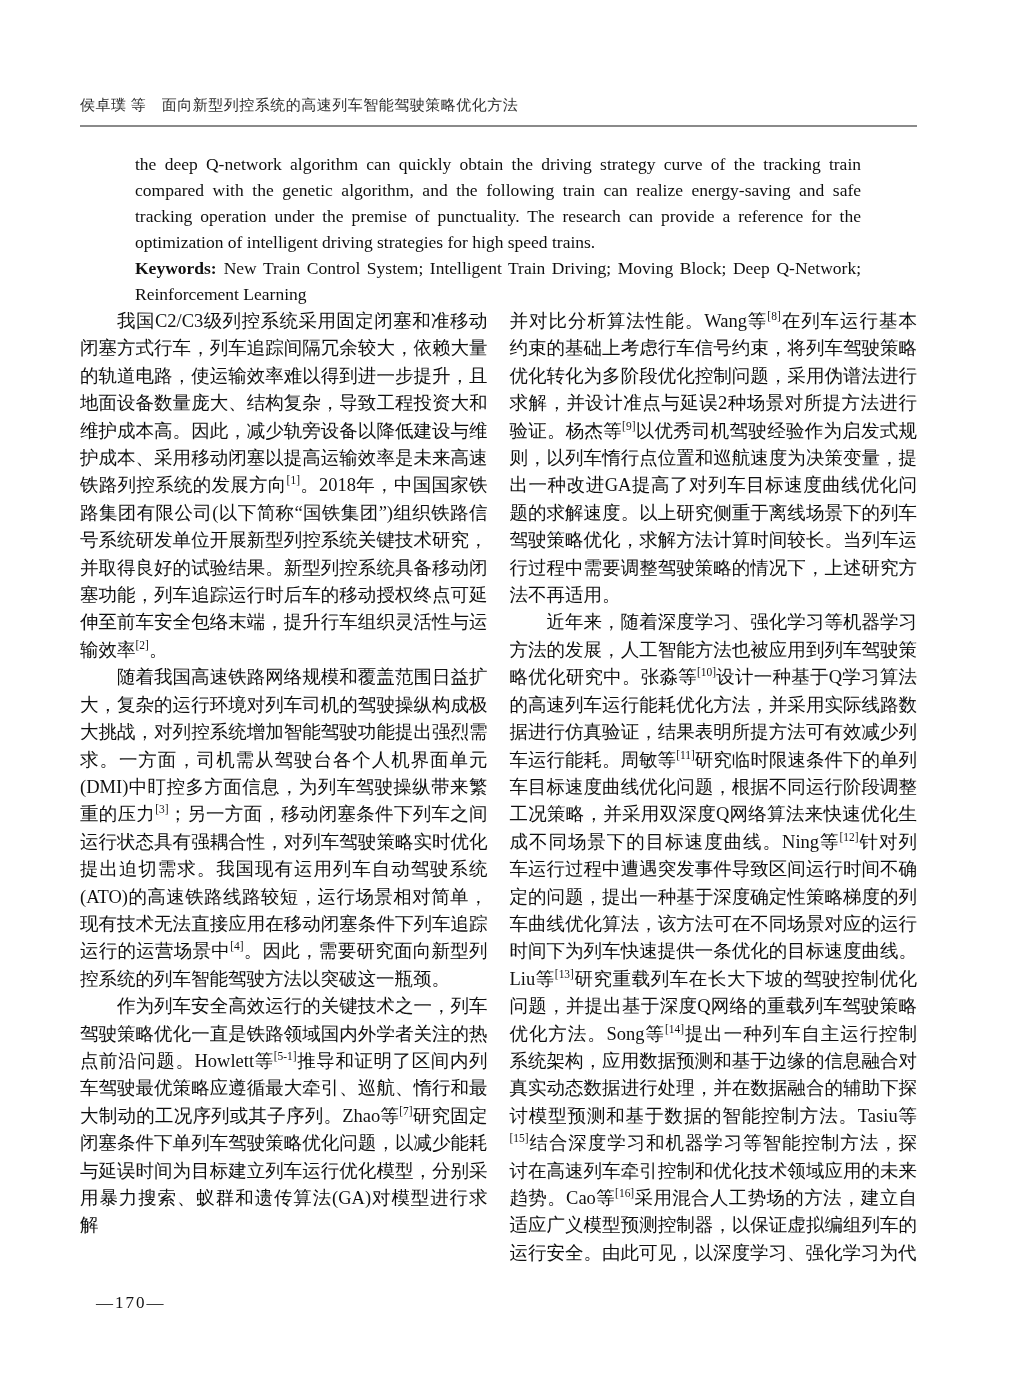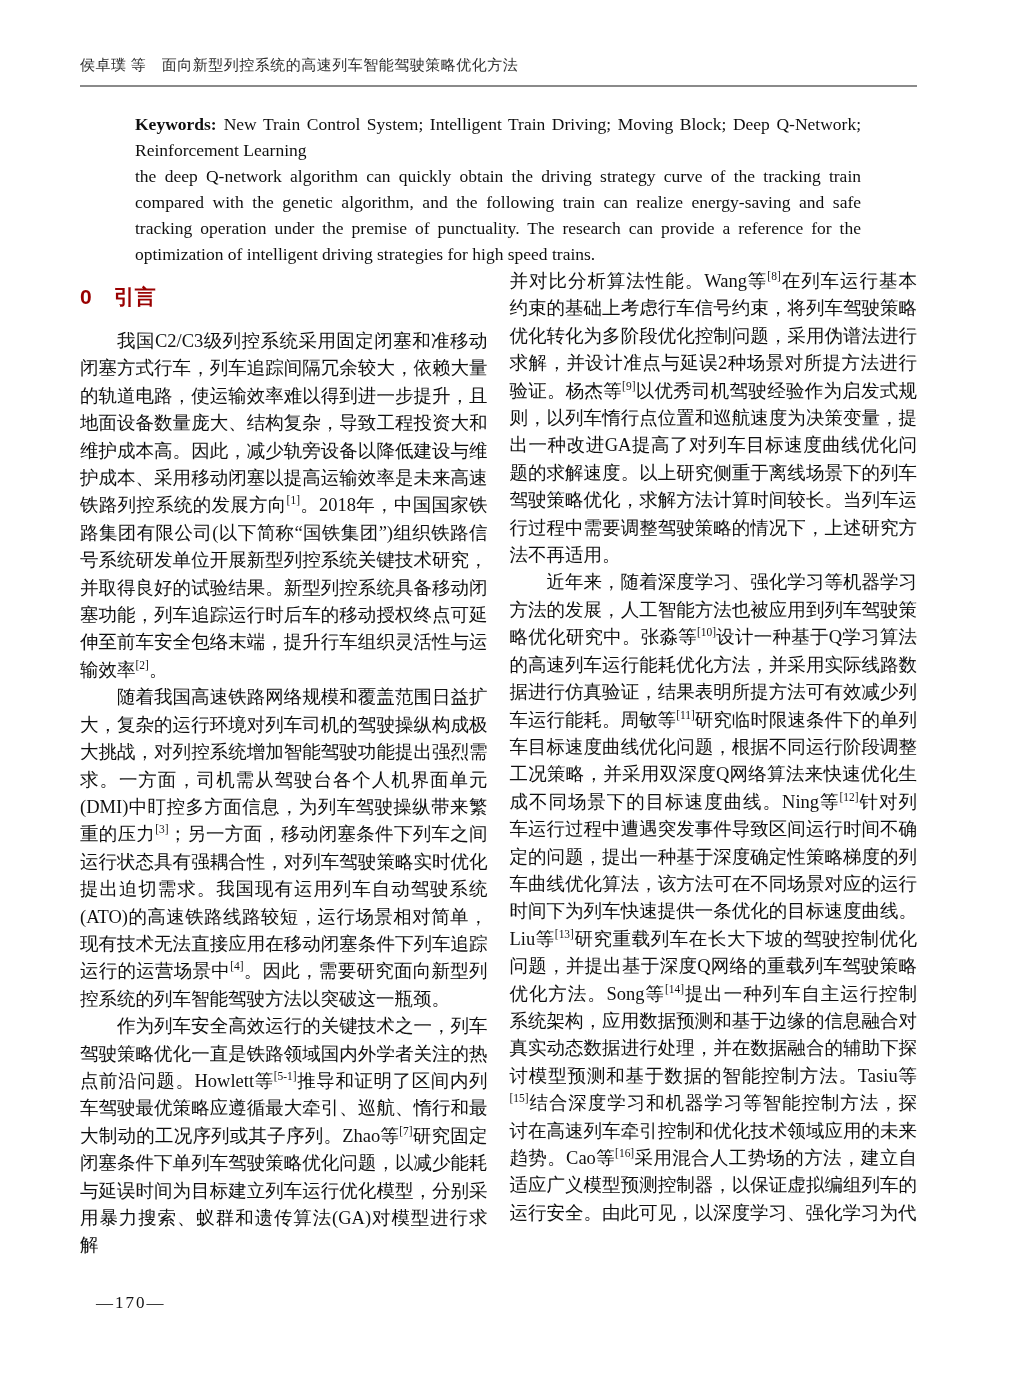--- a/index.html
+++ b/index.html
@@ -3,21 +3,21 @@
 <meta charset="utf-8">
 <style>
   html, body { margin: 0; padding: 0; background: #ffffff; }
   .page {
     position: relative;
     width: 1020px;
     height: 1375px;
     margin: 0 auto;
     background: #ffffff;
     box-sizing: border-box;
-    padding: 55px 103px 0 80px;
+    padding: 95px 103px 0 80px;
     color: #1a1a1a;
     font-family: "Liberation Serif", "DejaVu Serif", serif;
     overflow: hidden;
   }
   
   .running-header {
     font-size: 15px;
     line-height: 20px;
     color: #2e2e2e;
     letter-spacing: 0.5px;
@@ -84,27 +84,26 @@
 
 <div class="page">
 
   <div class="running-header">
     <span>侯卓璞 等　面向新型列控系统的高速列车智能驾驶策略优化方法</span>
   </div>
 
   <div class="header-rule" style="background: rgb(138, 138, 138);"></div>
 
   <div class="abstract">
+    <p>the deep Q-network algorithm can quickly obtain the driving strategy curve of the tracking train compared with the genetic algorithm, and the following train can realize energy-saving and safe tracking operation under the premise of punctuality. The research can provide a reference for the optimization of intelligent driving strategies for high speed trains.</p>
     <p><span class="kw-label">Keywords:</span><span>New Train Control System; Intelligent Train Driving; Moving Block; Deep Q-Network; Reinforcement Learning</span></p>
-    <p>the deep Q-network algorithm can quickly obtain the driving strategy curve of the tracking train compared with the genetic algorithm, and the following train can realize energy-saving and safe tracking operation under the premise of punctuality. The research can provide a reference for the optimization of intelligent driving strategies for high speed trains.</p>
   </div>
 
   <div class="columns">
     <div class="col col-left">
-      <h2 class="section-heading" style="color: rgb(153, 0, 0);"><span>0</span><span class="sec-gap"></span><span>引言</span></h2>
       <div id="left-paras">
           <p class="para">我国C2/C3级列控系统采用固定闭塞和准移动闭塞方式行车，列车追踪间隔冗余较大，依赖大量的轨道电路，使运输效率难以得到进一步提升，且地面设备数量庞大、结构复杂，导致工程投资大和维护成本高。因此，减少轨旁设备以降低建设与维护成本、采用移动闭塞以提高运输效率是未来高速铁路列控系统的发展方向<sup>[1]</sup>。2018年，中国国家铁路集团有限公司(以下简称“国铁集团”)组织铁路信号系统研发单位开展新型列控系统关键技术研究，并取得良好的试验结果。新型列控系统具备移动闭塞功能，列车追踪运行时后车的移动授权终点可延伸至前车安全包络末端，提升行车组织灵活性与运输效率<sup>[2]</sup>。</p>
           <p class="para">随着我国高速铁路网络规模和覆盖范围日益扩大，复杂的运行环境对列车司机的驾驶操纵构成极大挑战，对列控系统增加智能驾驶功能提出强烈需求。一方面，司机需从驾驶台各个人机界面单元(DMI)中盯控多方面信息，为列车驾驶操纵带来繁重的压力<sup>[3]</sup>；另一方面，移动闭塞条件下列车之间运行状态具有强耦合性，对列车驾驶策略实时优化提出迫切需求。我国现有运用列车自动驾驶系统(ATO)的高速铁路线路较短，运行场景相对简单，现有技术无法直接应用在移动闭塞条件下列车追踪运行的运营场景中<sup>[4]</sup>。因此，需要研究面向新型列控系统的列车智能驾驶方法以突破这一瓶颈。</p>
           <p class="para">作为列车安全高效运行的关键技术之一，列车驾驶策略优化一直是铁路领域国内外学者关注的热点前沿问题。Howlett等<sup>[5-1]</sup>推导和证明了区间内列车驾驶最优策略应遵循最大牵引、巡航、惰行和最大制动的工况序列或其子序列。Zhao等<sup>[7]</sup>研究固定闭塞条件下单列车驾驶策略优化问题，以减少能耗与延误时间为目标建立列车运行优化模型，分别采用暴力搜索、蚁群和遗传算法(GA)对模型进行求解</p>
         </div>
     </div>
     <div class="col col-right">
       <div id="right-paras">
           <p class="para no-indent">并对比分析算法性能。Wang等<sup>[8]</sup>在列车运行基本约束的基础上考虑行车信号约束，将列车驾驶策略优化转化为多阶段优化控制问题，采用伪谱法进行求解，并设计准点与延误2种场景对所提方法进行验证。杨杰等<sup>[9]</sup>以优秀司机驾驶经验作为启发式规则，以列车惰行点位置和巡航速度为决策变量，提出一种改进GA提高了对列车目标速度曲线优化问题的求解速度。以上研究侧重于离线场景下的列车驾驶策略优化，求解方法计算时间较长。当列车运行过程中需要调整驾驶策略的情况下，上述研究方法不再适用。</p>
           <p class="para">近年来，随着深度学习、强化学习等机器学习方法的发展，人工智能方法也被应用到列车驾驶策略优化研究中。张淼等<sup>[10]</sup>设计一种基于Q学习算法的高速列车运行能耗优化方法，并采用实际线路数据进行仿真验证，结果表明所提方法可有效减少列车运行能耗。周敏等<sup>[11]</sup>研究临时限速条件下的单列车目标速度曲线优化问题，根据不同运行阶段调整工况策略，并采用双深度Q网络算法来快速优化生成不同场景下的目标速度曲线。Ning等<sup>[12]</sup>针对列车运行过程中遭遇突发事件导致区间运行时间不确定的问题，提出一种基于深度确定性策略梯度的列车曲线优化算法，该方法可在不同场景对应的运行时间下为列车快速提供一条优化的目标速度曲线。Liu等<sup>[13]</sup>研究重载列车在长大下坡的驾驶控制优化问题，并提出基于深度Q网络的重载列车驾驶策略优化方法。Song等<sup>[14]</sup>提出一种列车自主运行控制系统架构，应用数据预测和基于边缘的信息融合对真实动态数据进行处理，并在数据融合的辅助下探讨模型预测和基于数据的智能控制方法。Tasiu等<sup>[15]</sup>结合深度学习和机器学习等智能控制方法，探讨在高速列车牵引控制和优化技术领域应用的未来趋势。Cao等<sup>[16]</sup>采用混合人工势场的方法，建立自适应广义模型预测控制器，以保证虚拟编组列车的运行安全。由此可见，以深度学习、强化学习为代</p>

